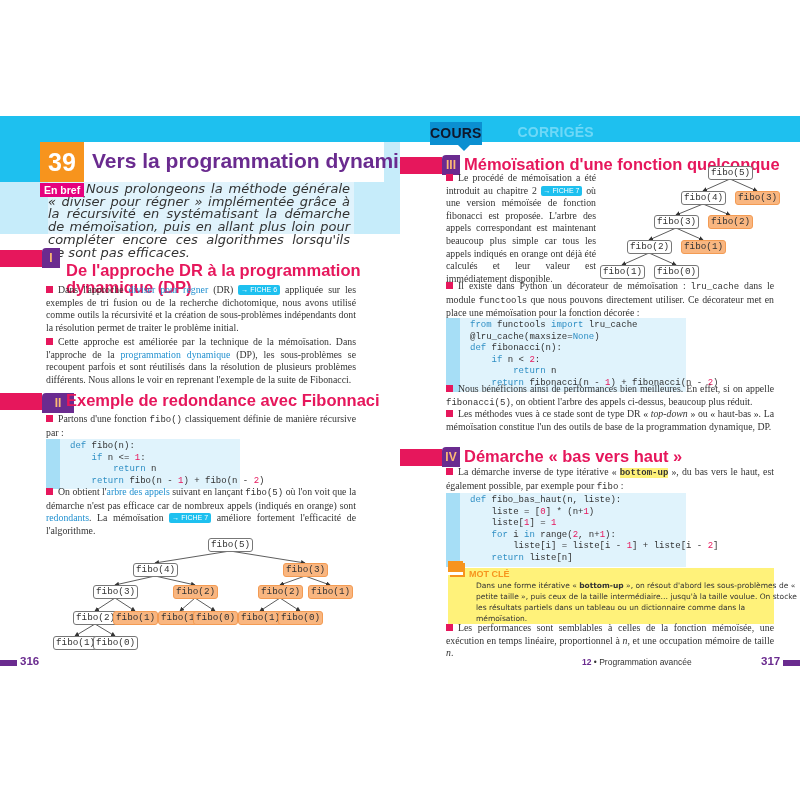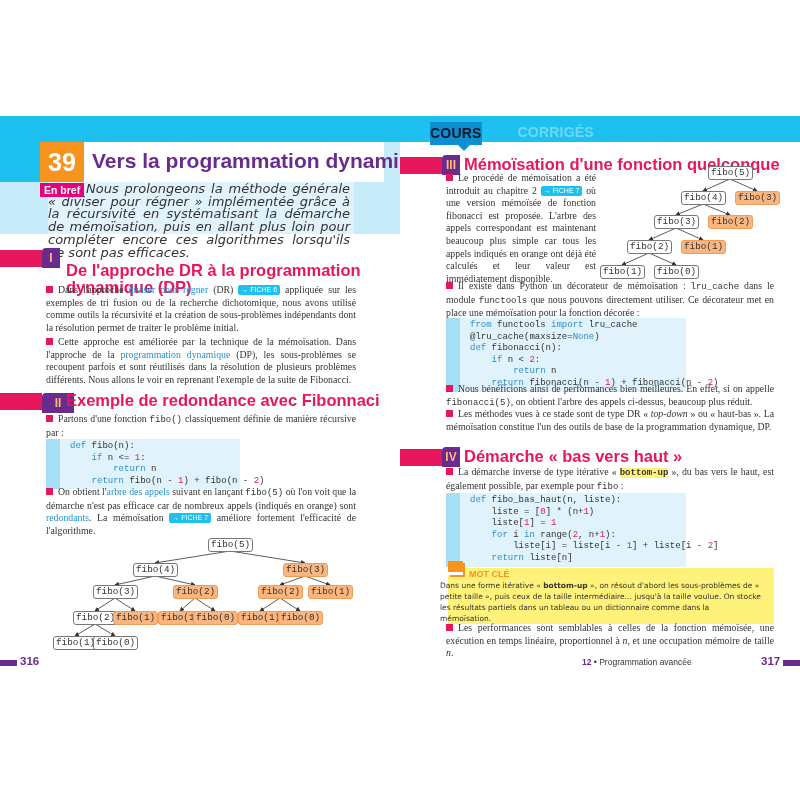--- a/index.html
+++ b/index.html
@@ -36,21 +36,21 @@
 .k{color:#2f8fc4}
 .n{color:#e6175c}
 
 .tree{position:absolute}
 .node{position:absolute;font-family:"Liberation Mono",monospace;font-size:9.3px;line-height:12px;padding:0 2px;border:1px solid #777;border-radius:3px;background:#fff;white-space:nowrap;color:#333}
 .node.or{background:#f9b680;border-color:#f39b53}
 
 .motcle{position:absolute;left:448px;top:568px;width:326px;height:56px;background:#fff27a}
 .motcle-icon{position:absolute;left:448px;top:561px;width:15px;height:14px;background:#f7941d;border-bottom:3px solid #fff;box-shadow:2px 2px 0 #f7941d}
 .motcle-title{position:absolute;left:469px;top:569px;font-family:"Liberation Sans",sans-serif;font-weight:bold;font-size:9px;color:#f7941d}
-.motcle-text{position:absolute;left:440px;top:580px;width:322px;font-family:"DejaVu Sans",sans-serif;font-size:7.5px;line-height:11px;color:#333}
+.motcle-text{position:absolute;left:476px;top:580px;width:322px;font-family:"DejaVu Sans",sans-serif;font-size:7.5px;line-height:11px;color:#333}
 
 .footer-bar{position:absolute;top:660px;height:6px;background:#6a2b8f}
 .page-num{position:absolute;top:655px;font-family:"Liberation Sans",sans-serif;font-weight:bold;font-size:11.5px;color:#6a2b8f}
 .chapter{position:absolute;top:657px;left:582px;font-family:"Liberation Sans",sans-serif;font-size:8.5px;color:#333}
 .chapter b{color:#6a2b8f}
 </style>
 </head>
 <body>
 
 <div class="band"></div>

